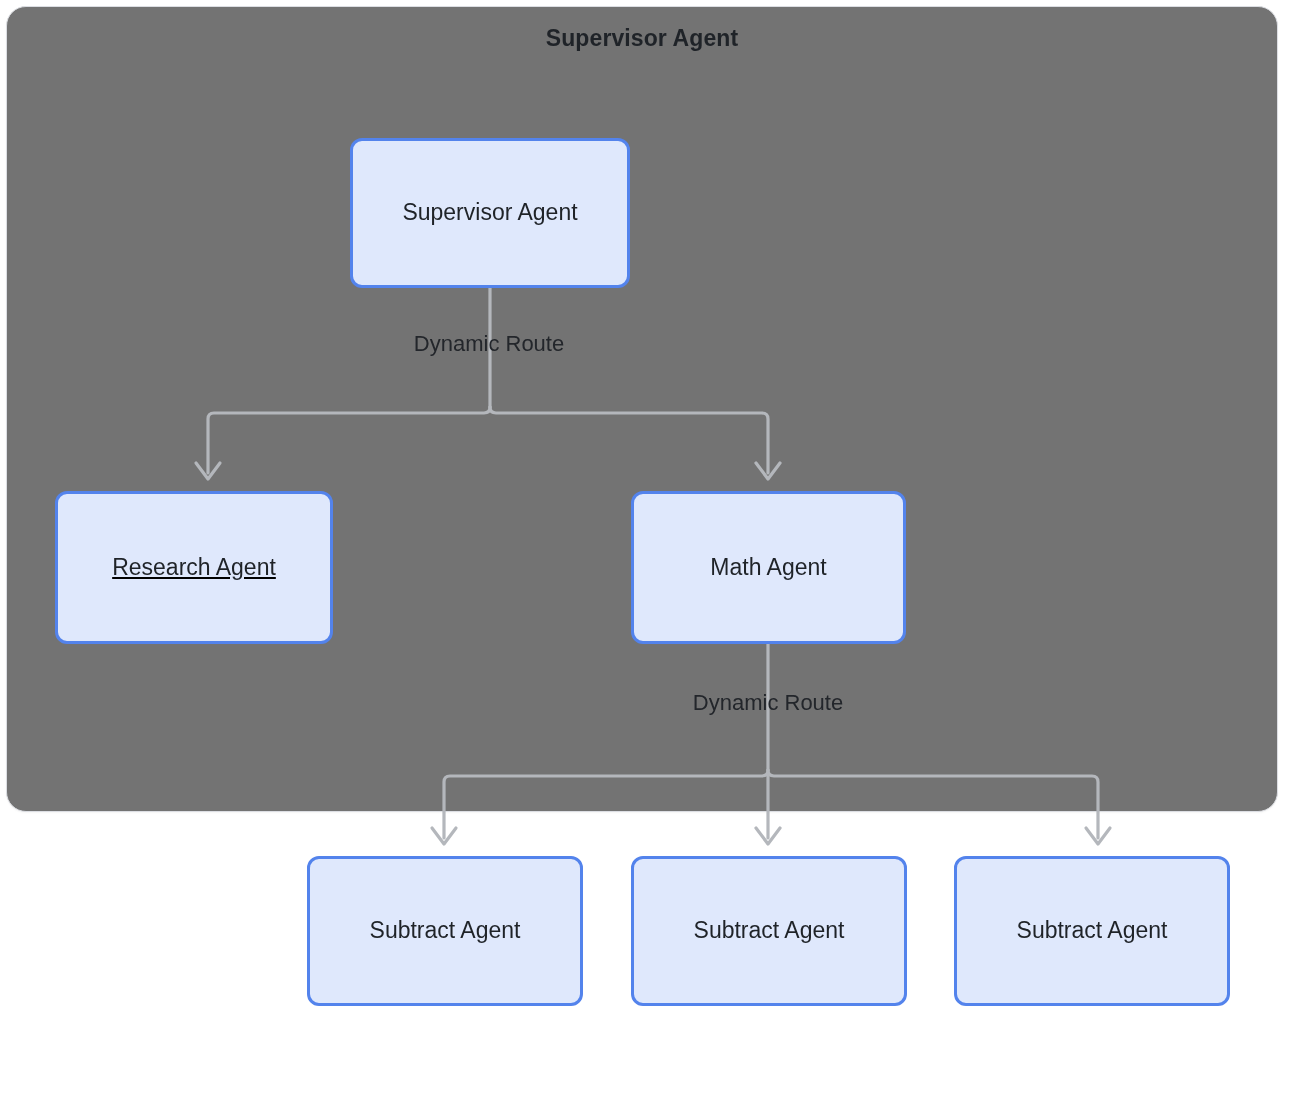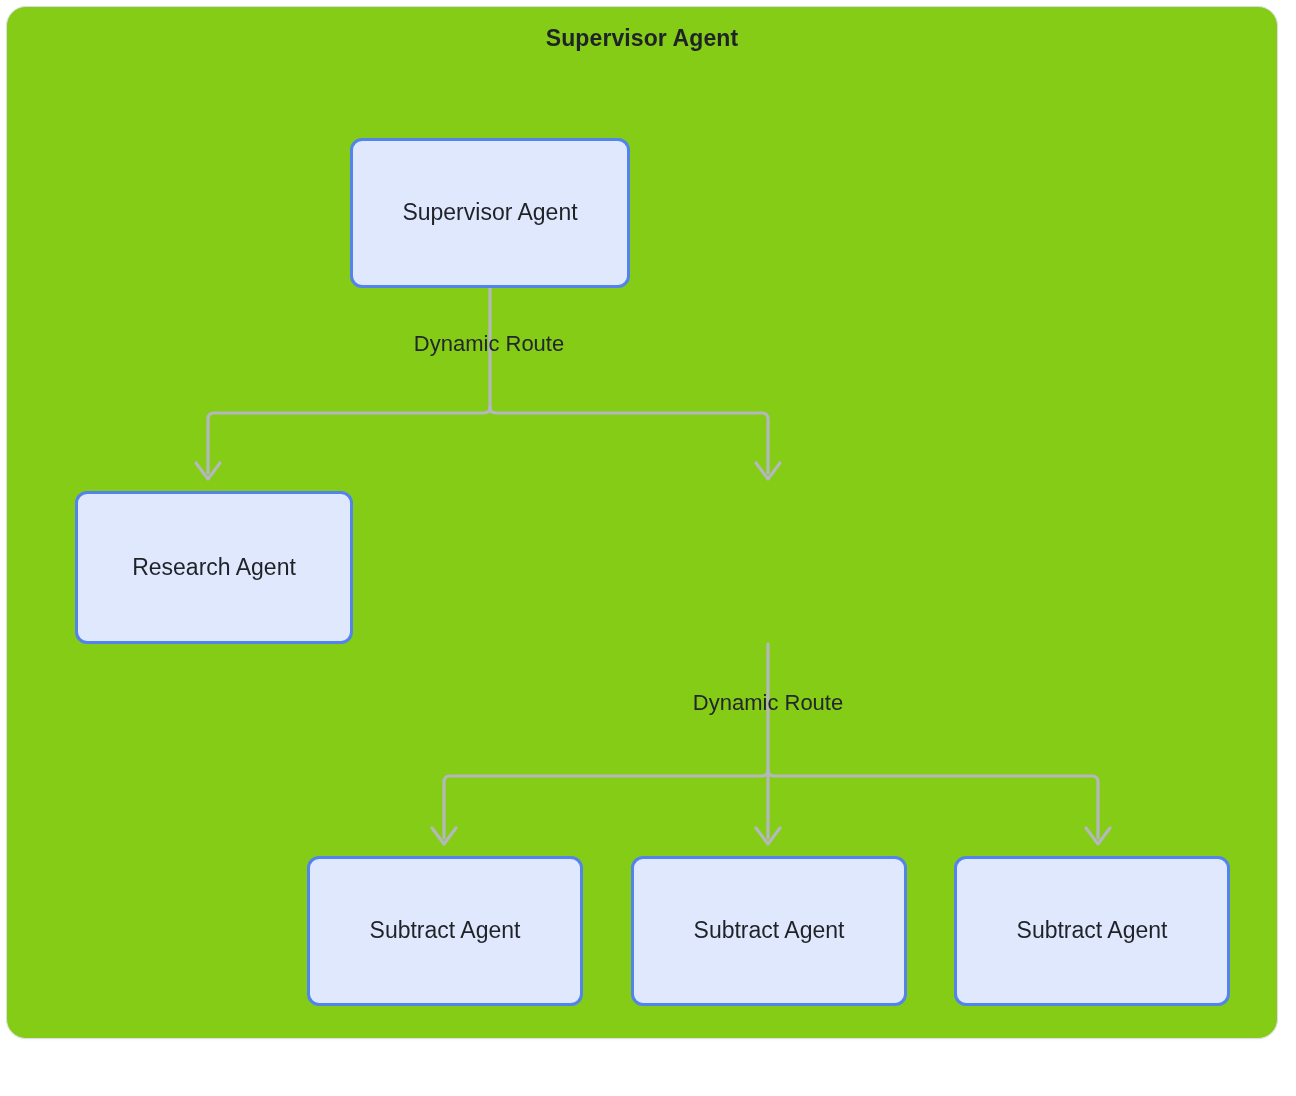--- a/index.html
+++ b/index.html
@@ -12,23 +12,23 @@
     height: 1096px;
     font-family: "Liberation Sans", "DejaVu Sans", sans-serif;
     overflow: hidden;
   }
 
   #diagram-card {
     position: absolute;
     left: 6px;
     top: 6px;
     width: 1272px;
-    height: 1033px;
+    height: 806px;
     box-sizing: border-box;
-    background: #84cc16;
+    background: #737373;
     border: 1.5px solid #dcdee3;
     border-radius: 20px;
     box-shadow: 0 1px 2px rgba(0,0,0,0.04);
   }
 
   #diagram-title {
     position: absolute;
     left: 0;
     top: 18px;
     width: 100%;
@@ -98,24 +98,27 @@
       <path d="M 425,821 L 437,837 L 449,821"></path>
       <path d="M 749,821 L 761,837 L 773,821"></path>
       <path d="M 1079,821 L 1091,837 L 1103,821"></path>
     </g>
   </svg>
 
   <div class="node" style="left:343px; top:131px; width:280px; height:150px;">
     <span class="node-label">Supervisor Agent</span>
   </div>
 
-  <div class="node" style="left:68px; top:484px; width:278px; height:153px;">
+  <div class="node" style="left:48px; top:484px; width:278px; height:153px;text-decoration:underline;">
     <span class="node-label">Research Agent</span>
   </div>
 
+  <div class="node" style="left:624px; top:484px; width:275px; height:153px;">
+    <span class="node-label">Math Agent</span>
+  </div>
 
   <div class="node" style="left:300px; top:849px; width:276px; height:150px;">
     <span class="node-label">Subtract Agent</span>
   </div>
 
   <div class="node" style="left:624px; top:849px; width:276px; height:150px;">
     <span class="node-label">Subtract Agent</span>
   </div>
 
   <div class="node" style="left:947px; top:849px; width:276px; height:150px;">

